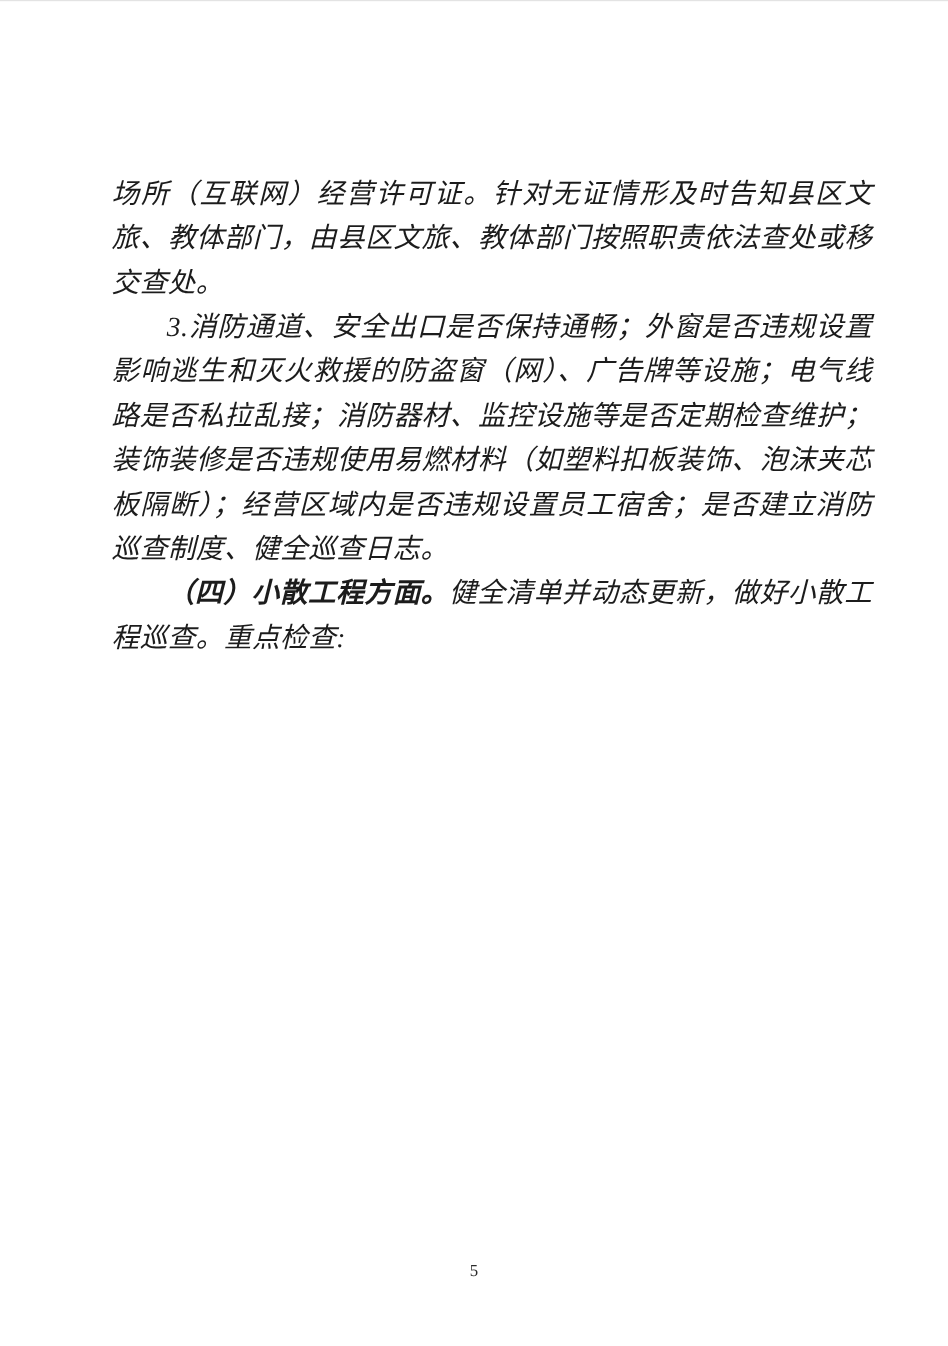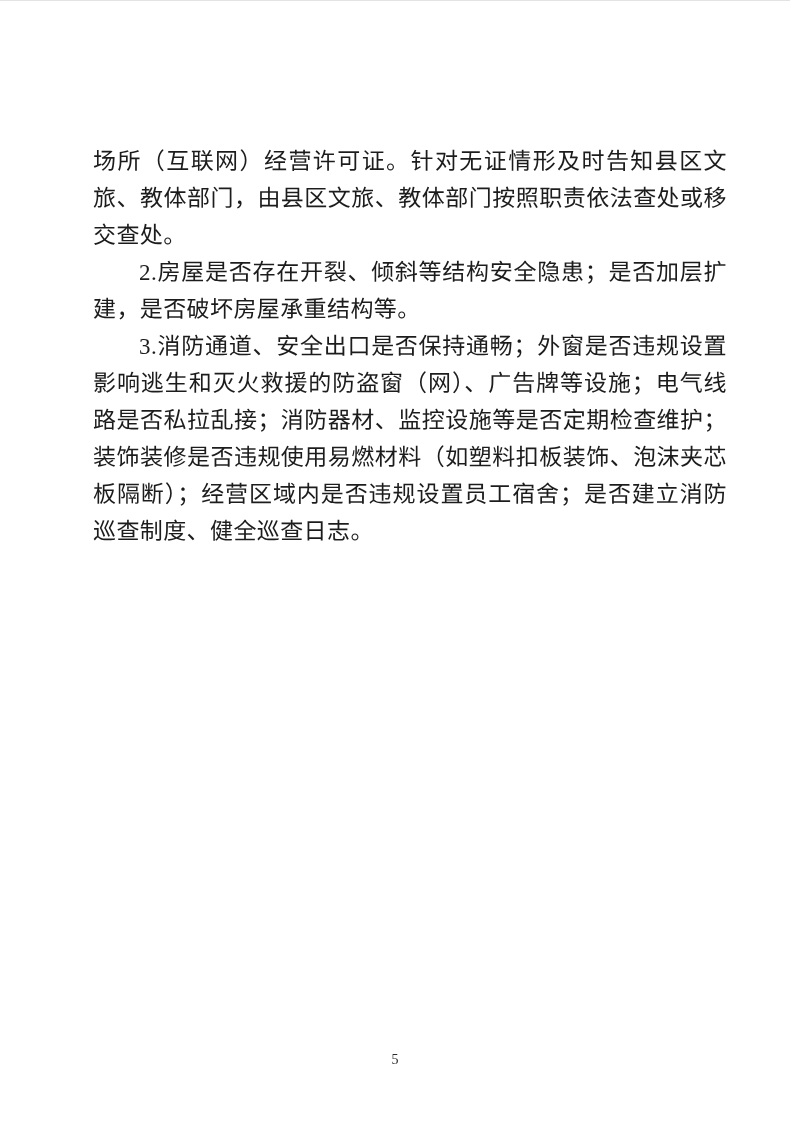--- a/index.html
+++ b/index.html
@@ -29,20 +29,21 @@
     font-size: 23px;
     line-height: 37px;
     letter-spacing: 0.4px;
     text-align: justify;
     text-justify: inter-ideograph;
   }
   .para {
     margin: 0;
     padding: 0;
     text-indent: 2em;
+    font-style: italic;
   }
   .para.no-indent {
     text-indent: 0;
   }
   .section-lead {
     font-weight: 600;
   }
   .footer {
     position: absolute;
     top: 1050px;
@@ -56,23 +57,23 @@
 </style>
 </head>
 <body>
 
 <div class="top-edge"></div>
 
 <div class="content">
 
   <p class="para no-indent"><span>场所（互联网）经营许可证。针对无证情形及时告知县区文旅、教体部门，由县区文旅、教体部门按照职责依法查处或移交查处。</span></p>
 
-  <p class="para"><span>2.房屋是否存在开裂、倾斜等结构安全隐患；是否加层扩建，是否破坏房屋承重结构等。</span></p>
 
   <p class="para"><span>3.消防通道、安全出口是否保持通畅；外窗是否违规设置影响逃生和灭火救援的防盗窗（网）、广告牌等设施；电气线路是否私拉乱接；消防器材、监控设施等是否定期检查维护；装饰装修是否违规使用易燃材料（如塑料扣板装饰、泡沫夹芯板隔断）；经营区域内是否违规设置员工宿舍；是否建立消防巡查制度、健全巡查日志。</span></p>
 
 
+  <p class="para"><span class="section-lead">（四）小散工程方面。</span><span>健全清单并动态更新，做好小散工程巡查。重点检查:</span></p>
 
 
 
 </div>
 
 <div class="footer">5</div>
 
 </body></html>

